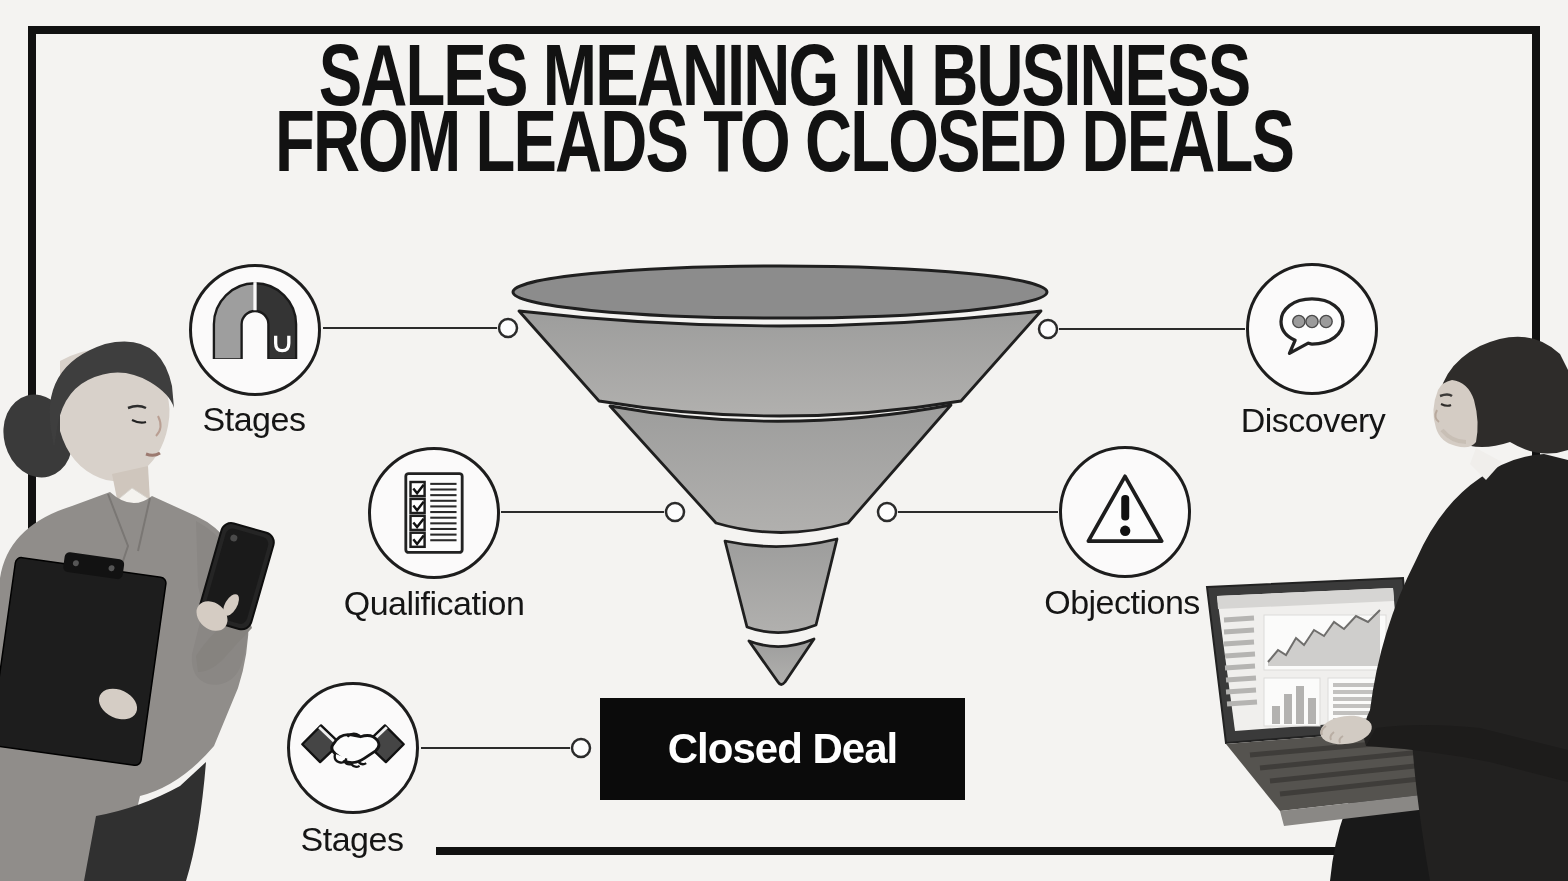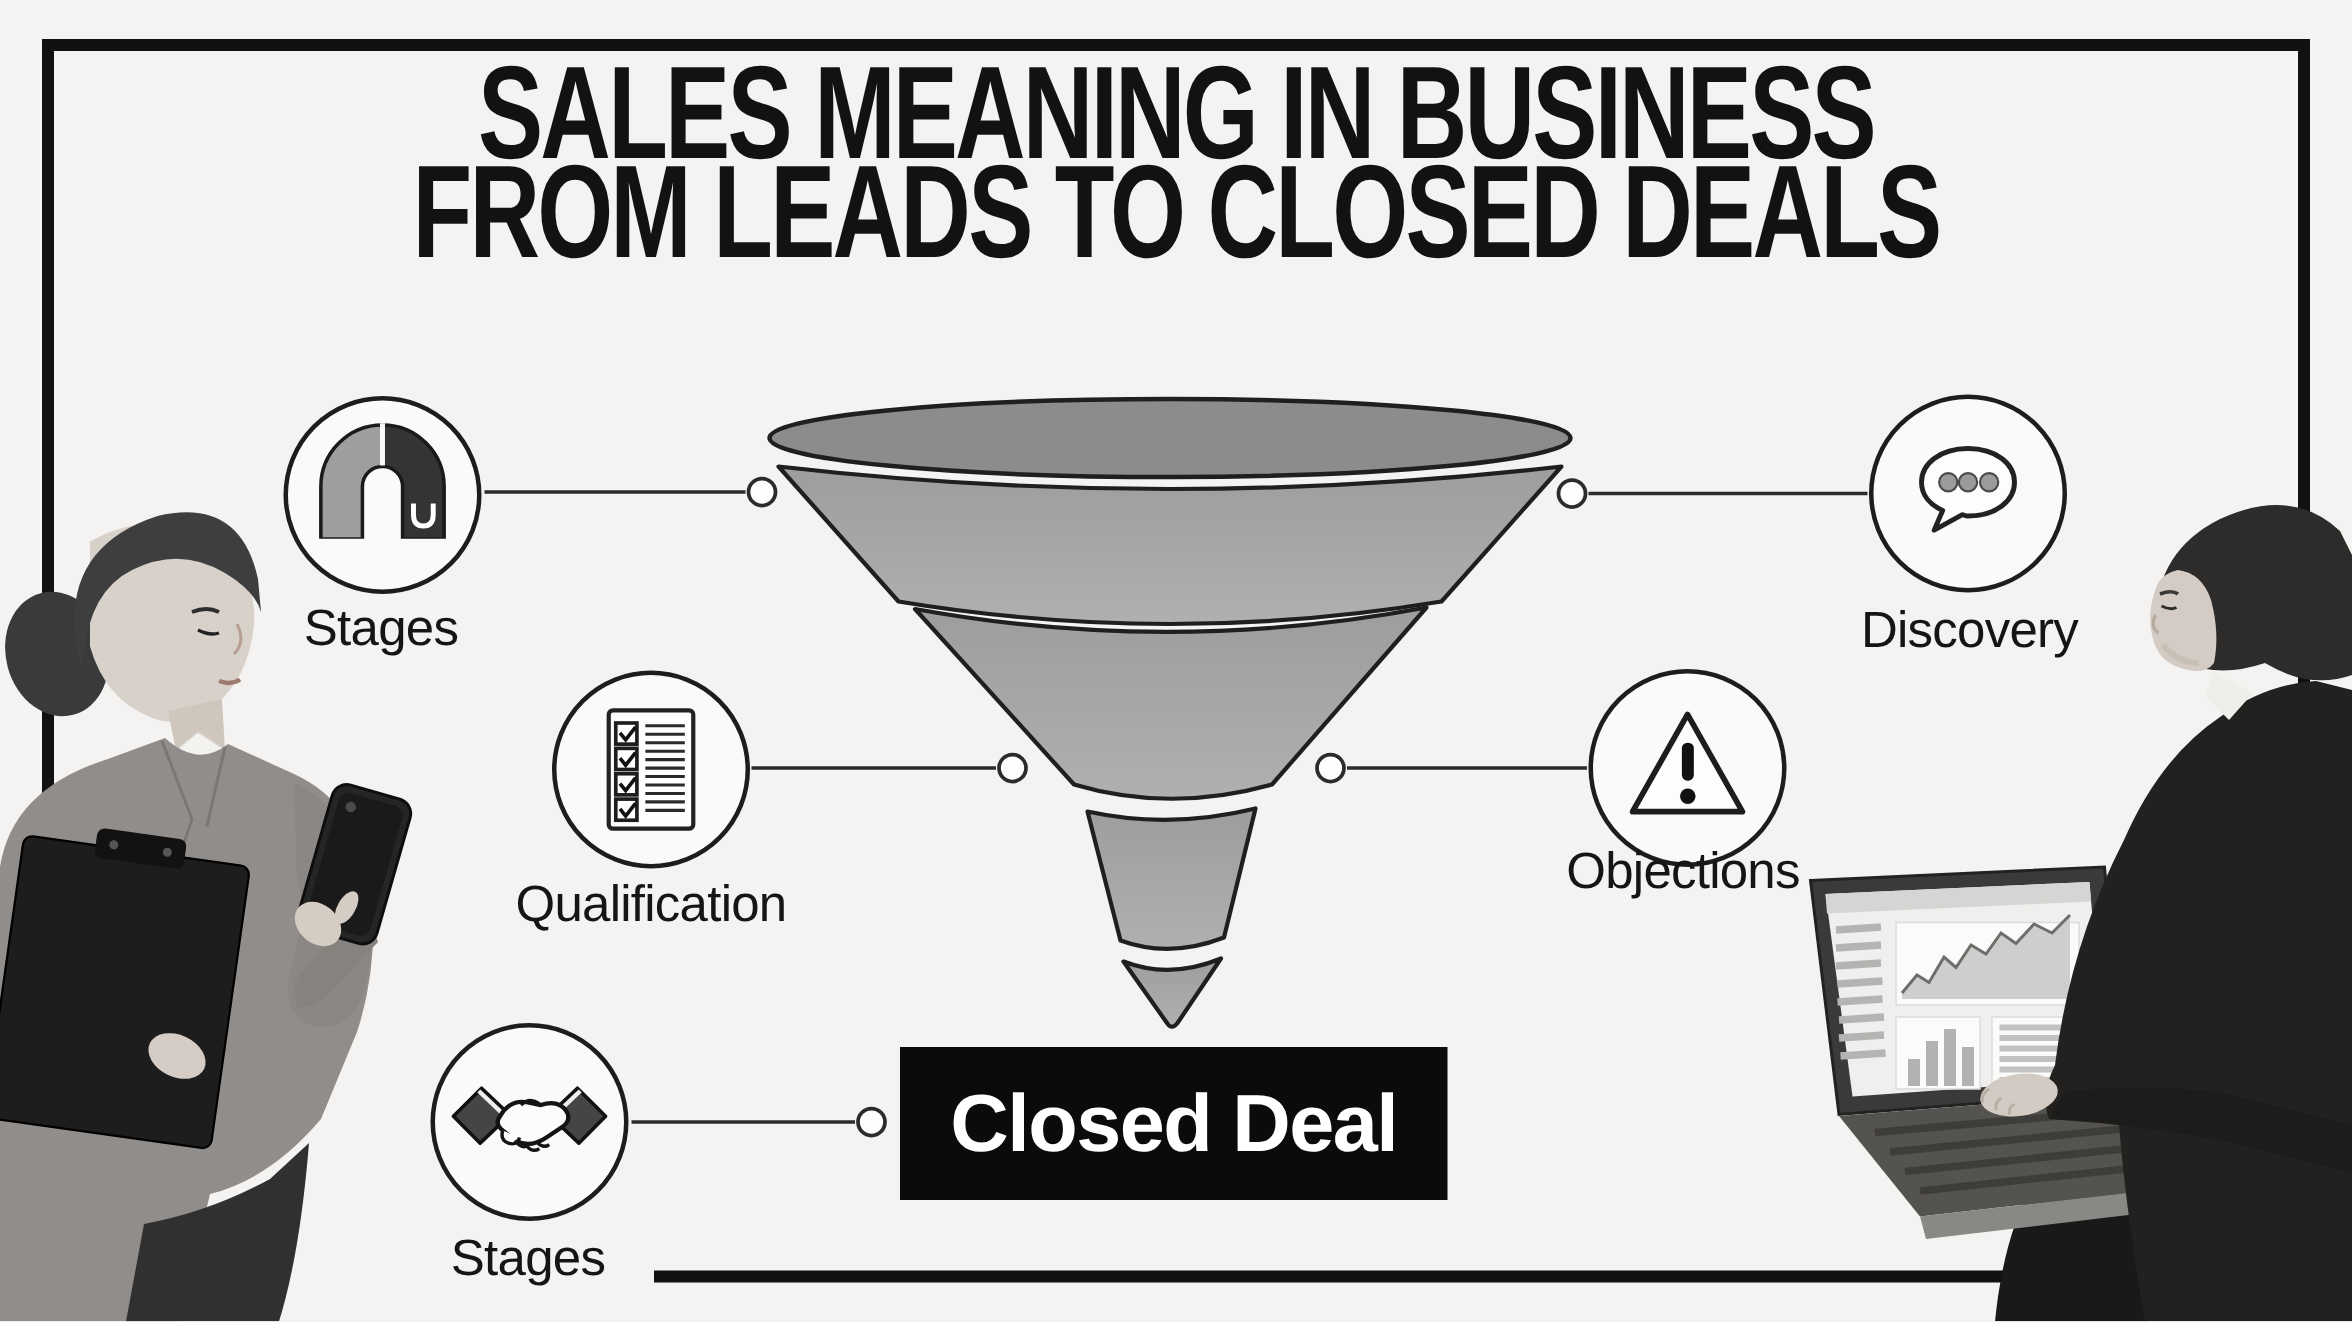--- a/index.html
+++ b/index.html
@@ -36,28 +36,28 @@
   .pos-closed        { left:287px;  top:682px; }
   .stage-circle svg { width:124px; height:124px; }
   
   .stage-label {
     position:absolute; transform:translateX(-50%); z-index:3;
     font-size:34px; font-weight:400; letter-spacing:-0.5px; color:#151515; white-space:nowrap;
   }
   .lbl-leads         { left:254px;  top:400px; }
   .lbl-discovery     { left:1313px; top:401px; }
   .lbl-qualification { left:434px;  top:584px; }
-  .lbl-objections    { left:1122px; top:562px; }
+  .lbl-objections    { left:1122px; top:583px; }
   .lbl-closed        { left:352px;  top:820px; }
   
   .closed-deal-box {
     position:absolute; left:600px; top:698px; width:365px; height:102px;
     background:#0b0b0b; color:#fff; z-index:3;
     display:flex; align-items:center; justify-content:center;
-    font-size:54px; font-weight:700; letter-spacing:-1px;
+    font-size:42px; font-weight:700; letter-spacing:-1px;
   }
   
   .photo-woman { position:absolute; left:0; top:316px; width:292px; height:565px; z-index:4; }
   .photo-man   { position:absolute; left:1180px; top:330px; width:388px; height:551px; z-index:4; }
 </style>
 </head>
 <body>
 
 <div class="canvas">
 

